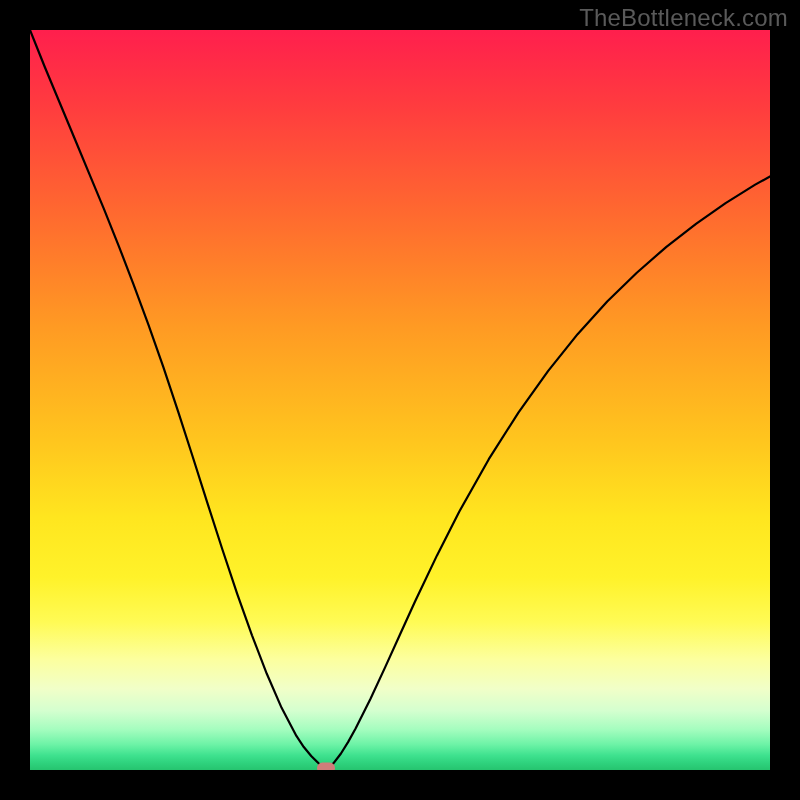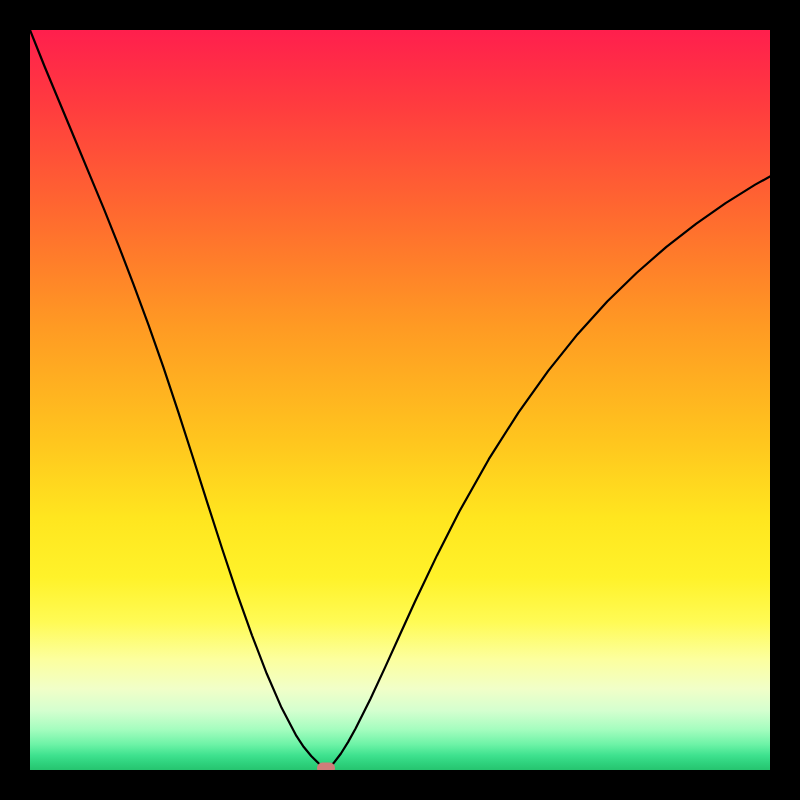--- a/index.html
+++ b/index.html
@@ -65,20 +65,21 @@
     background: #cf7d7a;
     border-radius: 6px;
     transform: translate(-50%, -50%);
     z-index: 3;
   }
 </style>
 </head>
 <body>
 <div class="frame">
 
+  <div class="watermark">TheBottleneck.com</div>
 
   <div class="plot-area">
     <div class="gradient"></div>
     <svg class="curve" viewBox="0 0 740 740" preserveAspectRatio="none">
       <path id="curve-path" fill="none" stroke="#000" stroke-width="2.2" stroke-linejoin="round" stroke-linecap="round" d="M0.00 0.00 L14.80 37.00 L29.60 72.52 L44.40 108.04 L59.20 143.56 L74.00 179.08 L88.80 216.08 L103.60 254.56 L118.40 294.52 L133.20 336.70 L148.00 381.10 L162.80 426.98 L177.60 473.60 L192.40 519.48 L207.20 563.88 L222.00 605.32 L236.80 643.80 L251.60 677.84 L266.40 705.96 L273.80 717.06 L281.20 725.94 L288.60 733.34 L296.00 740.00 L303.40 733.34 L310.80 723.72 L318.20 711.88 L325.60 698.56 L340.40 668.96 L355.20 637.14 L370.00 604.58 L384.80 572.02 L407.00 525.40 L429.20 481.74 L458.80 429.20 L488.40 382.58 L518.00 341.14 L547.60 304.14 L577.20 271.58 L606.80 242.72 L636.40 216.82 L666.00 193.88 L695.60 173.16 L725.20 154.66 L740.00 146.52"></path>
     </svg>
     <div id="marker" class="marker" style="left: 296px; top: 738px;"></div>
   </div>
 
 </div>

